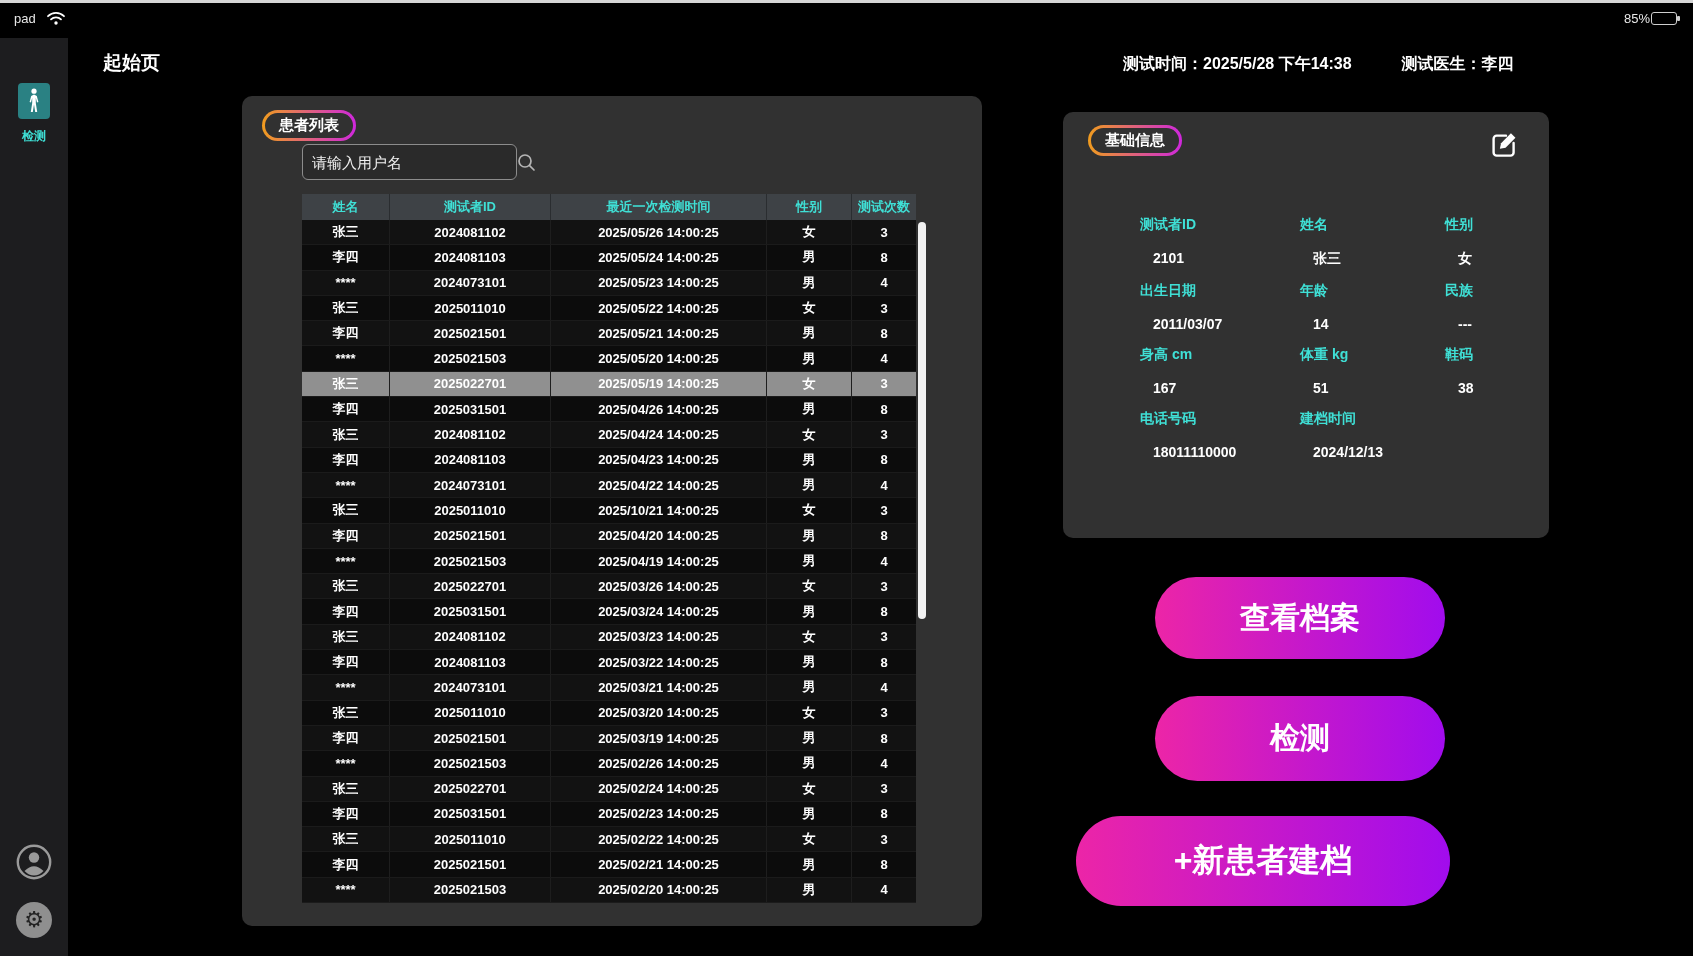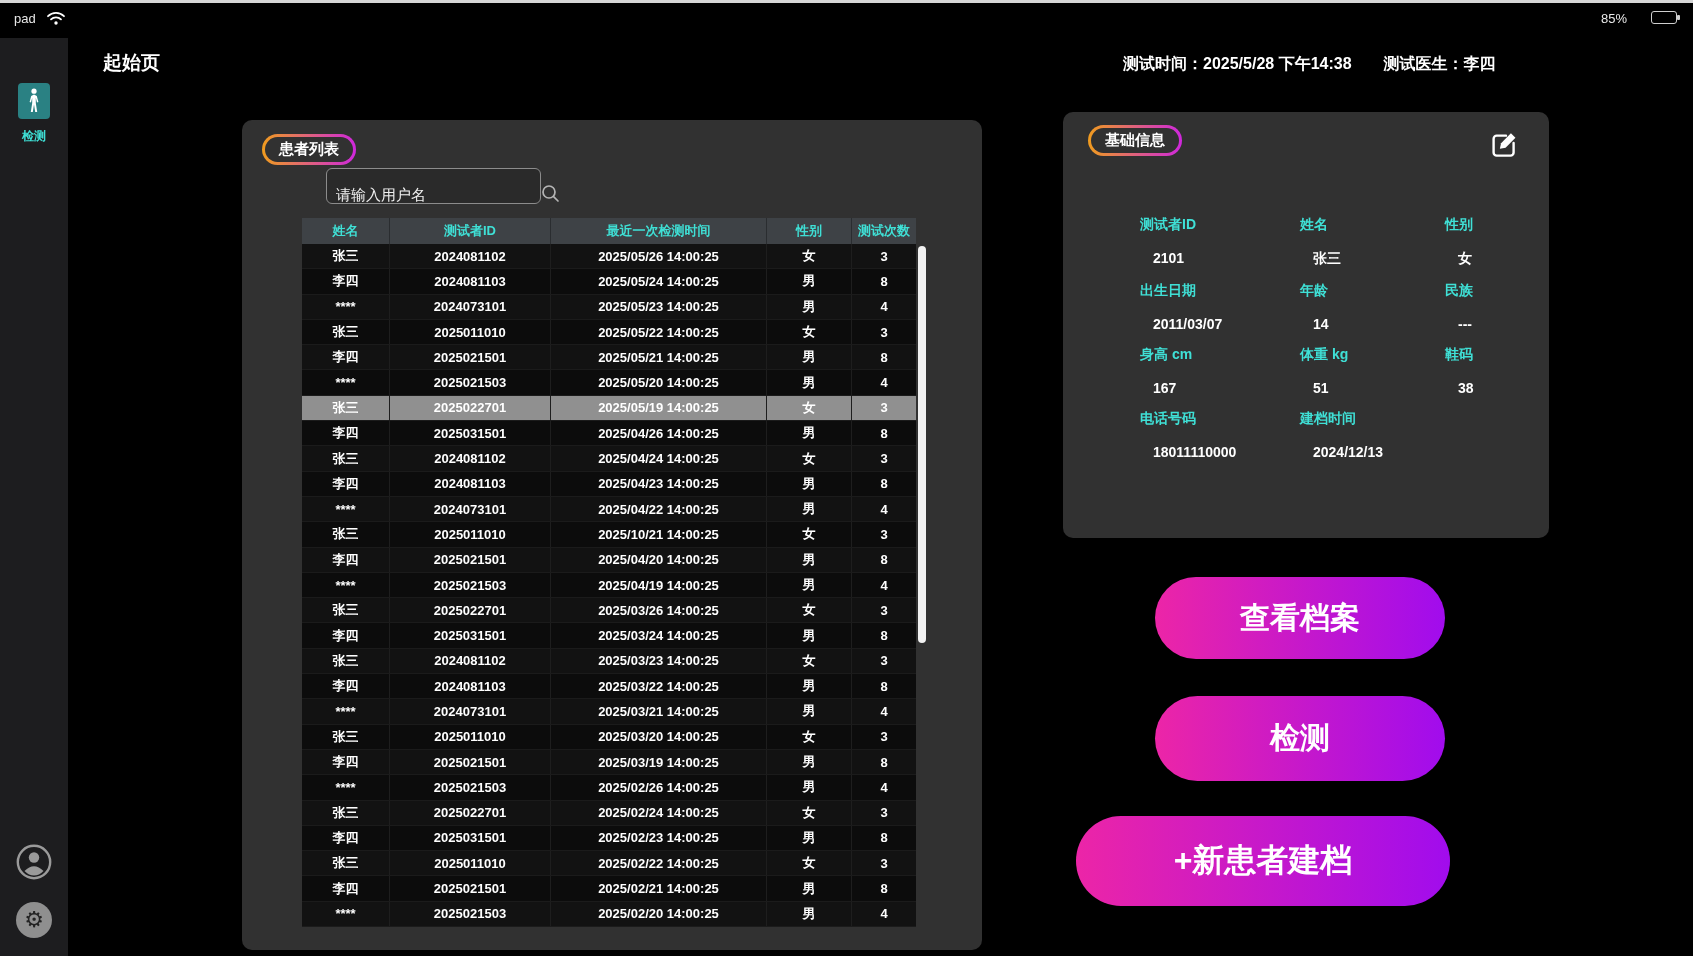--- a/index.html
+++ b/index.html
@@ -9,52 +9,52 @@
 
   
   .chrome-top { position:absolute; left:0; top:0; width:1693px; height:3px; background:#d6d6d6; }
   .chrome-corner { position:absolute; right:0; top:3px; width:7px; height:22px; background:#bdbdbd; }
 
   
   .statusbar { position:absolute; left:0; top:3px; width:1693px; height:35px; background:#000; color:#e8e8e8;padding-left:26px; }
   .sb-left { position:absolute; left:14px; top:8px; display:flex; align-items:center; gap:10px; }
   .sb-device { font-size:13px; }
   .sb-time { position:absolute; left:0; top:9px; width:100%; text-align:center; font-size:13px; }
-  .sb-right { position:absolute; right:16px; top:8px; display:flex; align-items:flex-start; gap:24px; }
+  .sb-right { position:absolute; right:16px; top:8px; display:flex; align-items:center; gap:1px; }
   .sb-batt-label { font-size:13px; }
   .batt { position:relative; width:26px; height:13px; border:1px solid #cfcfcf; border-radius:3px; padding:1px; }
   .batt .fill { height:100%; width:85%; background:#fff; border-radius:1px; }
   .batt .nub { position:absolute; right:-4px; top:3px; width:3px; height:5px; background:#cfcfcf; border-radius:1px; }
 
   
   .sidebar { position:absolute; left:0; top:38px; width:68px; height:918px; background:#1d1d1f; }
   .nav-detect { position:absolute; left:17px; top:45px; width:34px; text-align:center; cursor:pointer; }
   .nav-detect .sq { width:32px; height:36px; margin:0 auto; background:#2a8183; border-radius:4px; display:flex; align-items:center; justify-content:center; }
   .nav-detect .lbl { margin-top:9px; color:#3fe0d6; font-size:12px; font-weight:bold; }
   .side-bottom { position:absolute; left:0; bottom:18px; width:68px; display:flex; flex-direction:column; align-items:center; gap:22px; }
   .round-btn { width:36px; height:36px; border-radius:50%; display:flex; align-items:center; justify-content:center; }
   .round-btn.gear-bg { background:#8f8f8f; color:#232323; font-size:22px; line-height:1; }
 
   
   .page-title { position:absolute; left:103px; top:50px; color:#fff; font-size:19px; font-weight:bold; }
-  .header-right { position:absolute; left:1123px; top:54px; display:flex; gap:32px; color:#fff; font-size:16px; font-weight:bold; white-space:nowrap; }
+  .header-right { position:absolute; left:1123px; top:54px; display:flex; gap:50px; color:#fff; font-size:16px; font-weight:bold; white-space:nowrap; }
 
   
   .panel { position:absolute; background:#313131; border-radius:10px; }
-  .patient-panel { left:242px; top:120px; width:740px; height:830px; }
+  .patient-panel { left:242px; top:96px; width:740px; height:830px; }
   .info-panel { left:1063px; top:112px; width:486px; height:426px; border-radius:10px; }
 
   
   .pill { display:inline-block; padding:3px; border-radius:17px; background:linear-gradient(90deg,#f09c1e,#cf27dd); }
   .pill .inner { background:#313131; border-radius:14px; padding:3px 14px; color:#fff; font-size:15px; font-weight:bold; white-space:nowrap; }
   .pill-patient { position:absolute; left:20px; top:14px; }
   .pill-info { position:absolute; left:25px; top:13px; }
 
   
-  .search-box { position:absolute; left:60px; top:48px; width:215px; height:36px; background:#2a2a2a; border:1px solid #8c8c8c; border-radius:6px; display:flex; align-items:flex-end;margin-left:24px; }
+  .search-box { position:absolute; left:60px; top:48px; width:215px; height:36px; background:#2a2a2a; border:1px solid #8c8c8c; border-radius:6px; display:flex; align-items:center; }
   .search-box input { flex:1; background:transparent; border:none; outline:none; color:#f0f0f0; font-size:15px; padding:0 6px 0 9px; font-family:inherit; }
   .search-box input::placeholder { color:#f0f0f0; opacity:1; }
   .search-box .mag { margin-right:9px; display:flex; }
 
   
   .table { position:absolute; left:60px; top:98px; width:614px; }
   .thead { display:grid; grid-template-columns:88px 161px 216px 85px 64px; background:#3e4246; height:26px; }
   .thead .hc { display:flex; align-items:center; justify-content:center; color:#3fe0d6; font-size:13px; font-weight:bold; border-right:1px solid #2a2d30; }
   .thead .hc:last-child { border-right:none; }
   .tbody .trow { display:grid; grid-template-columns:88px 161px 216px 85px 64px; height:25.3px; border-bottom:1px solid #1b1b1b; cursor:pointer; }

